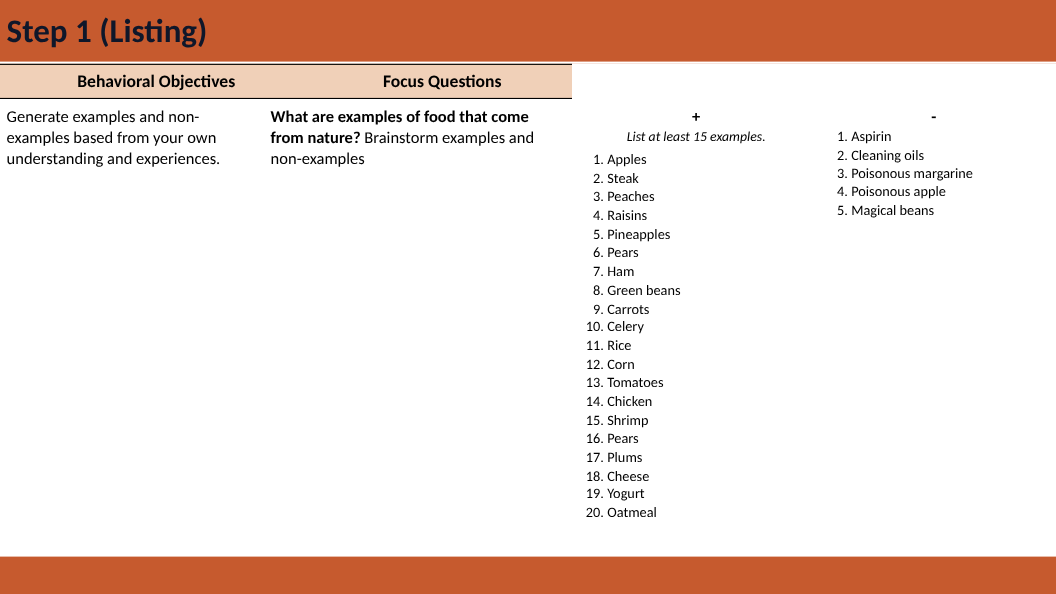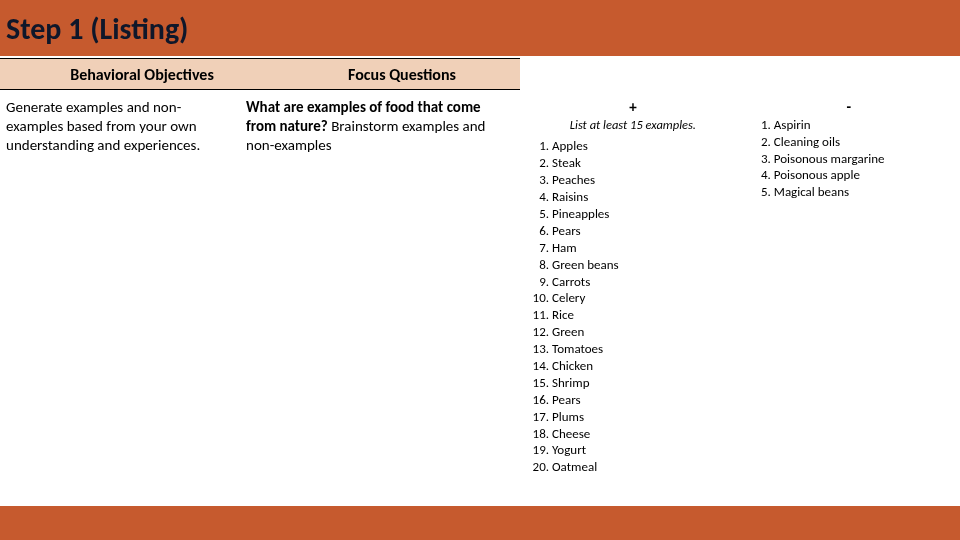--- a/index.html
+++ b/index.html
@@ -71,21 +71,21 @@
             <li>Steak</li>
             <li>Peaches</li>
             <li>Raisins</li>
             <li>Pineapples</li>
             <li>Pears</li>
             <li>Ham</li>
             <li>Green beans</li>
             <li>Carrots</li>
             <li>Celery</li>
             <li>Rice</li>
-            <li>Green</li>
+            <li>Corn</li>
             <li>Tomatoes</li>
             <li>Chicken</li>
             <li>Shrimp</li>
             <li>Pears</li>
             <li>Plums</li>
             <li>Cheese</li>
             <li>Yogurt</li>
             <li>Oatmeal</li>
           </ol>
       </div>

